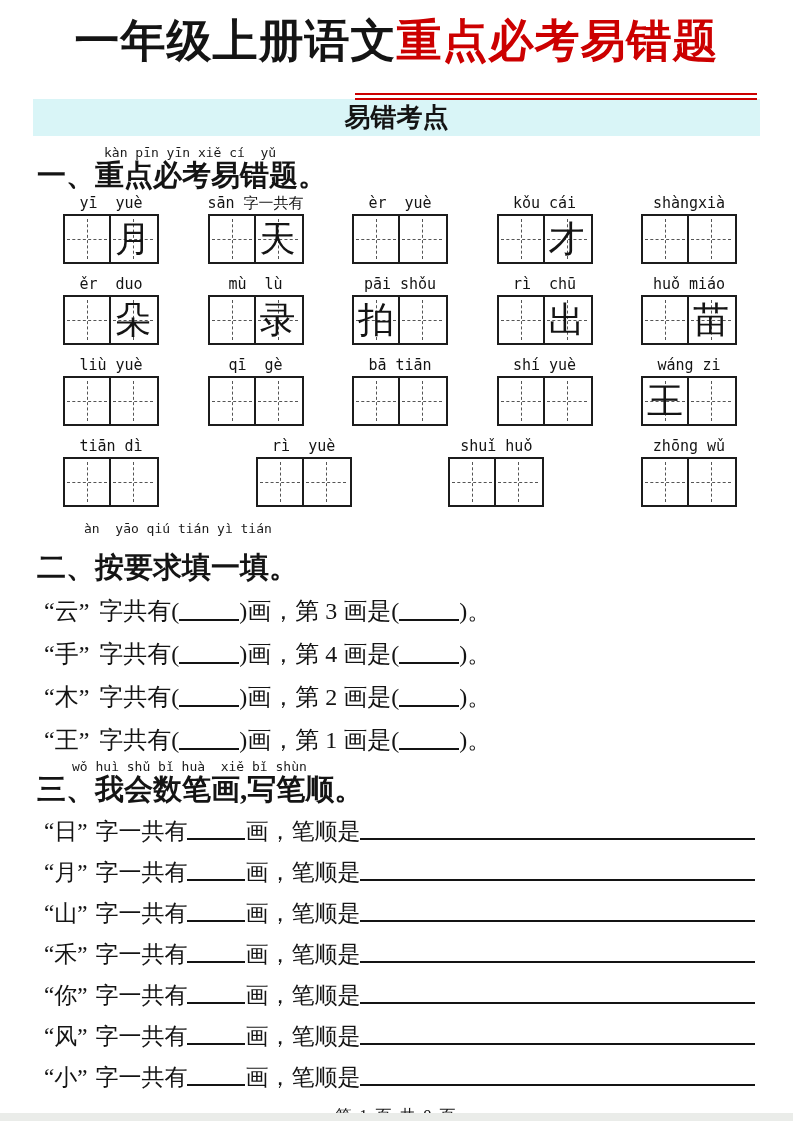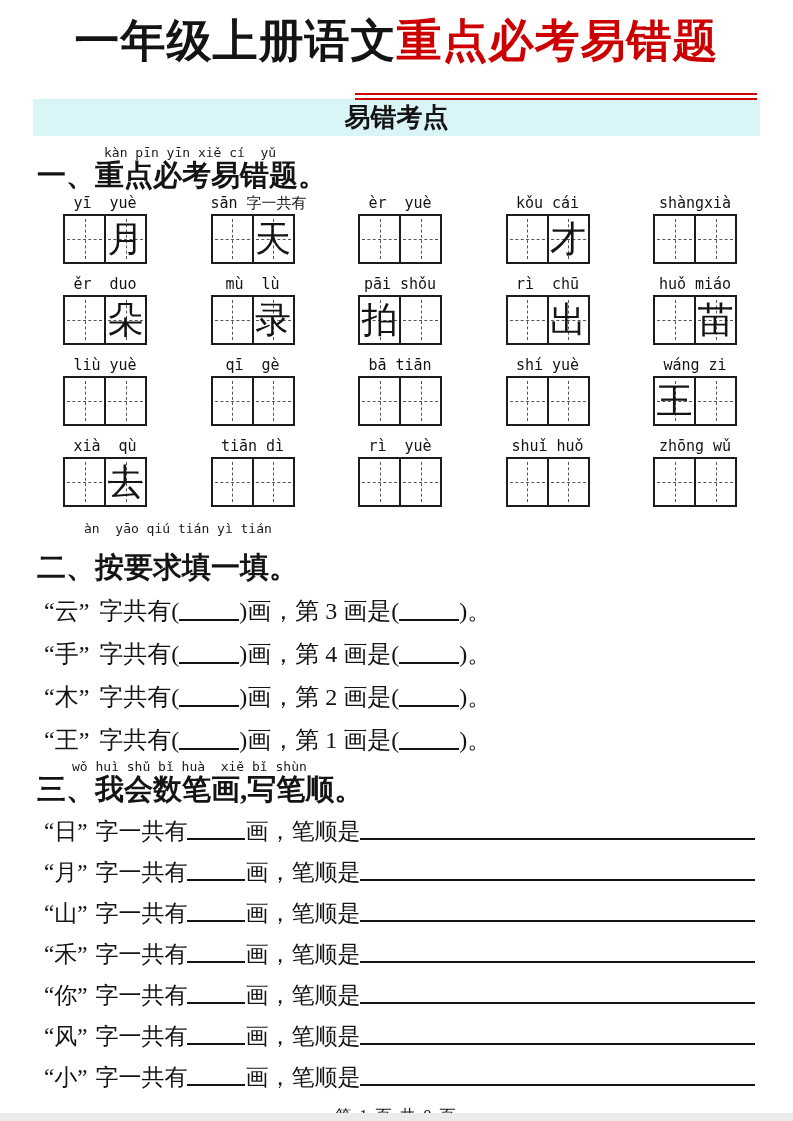--- a/index.html
+++ b/index.html
@@ -25,21 +25,21 @@
               white-space:pre;color:#1a1a1a;line-height:15px;}
   .p1{margin:9px 0 0 104px;}
   .p2{margin:14px 0 16px 84px;}
   .p3{margin:4px 0 0 72px;}
   .sec-heading{font-size:29px;line-height:31px;margin-left:37px;font-weight:600;
                white-space:nowrap;}
 
   
   .grid{margin:2px 28px 0 63px;width:674px;}
   .grid-row{display:flex;justify-content:space-between;margin-bottom:10px;}
-  .grid-col{width:84px;text-align:center;}
+  .grid-col{width:96px;text-align:center;}
   .pinyin-label{font-family:"DejaVu Sans Mono", monospace;font-size:15px;
                 white-space:pre;height:21px;line-height:21px;}
   .tzg{display:flex;border:2px solid #1c1c1c;background:#fff;}
   .cell{width:44px;height:46px;position:relative;}
   .cell + .cell{border-left:2px solid #1c1c1c;}
   .cell::before{content:"";position:absolute;left:50%;top:3px;bottom:3px;width:0;
                 border-left:1px dashed #555;}
   .cell::after{content:"";position:absolute;top:50%;left:2px;right:2px;height:0;
                border-top:1px dashed #555;}
   .hw{position:relative;z-index:1;display:block;font-size:36px;line-height:46px;
@@ -243,31 +243,20 @@
               <span class="hw">王</span>
             </div>
             <div class="cell">
               <span class="hw"></span>
             </div>
           </div>
         </div>
       </div>
       <div class="grid-row">
         <div class="grid-col">
-          <div class="pinyin-label">xià  qù</div>
-          <div class="tzg">
-            <div class="cell">
-              <span class="hw"></span>
-            </div>
-            <div class="cell">
-              <span class="hw">去</span>
-            </div>
-          </div>
-        </div>
-        <div class="grid-col">
           <div class="pinyin-label">tiān dì</div>
           <div class="tzg">
             <div class="cell">
               <span class="hw"></span>
             </div>
             <div class="cell">
               <span class="hw"></span>
             </div>
           </div>
         </div>

